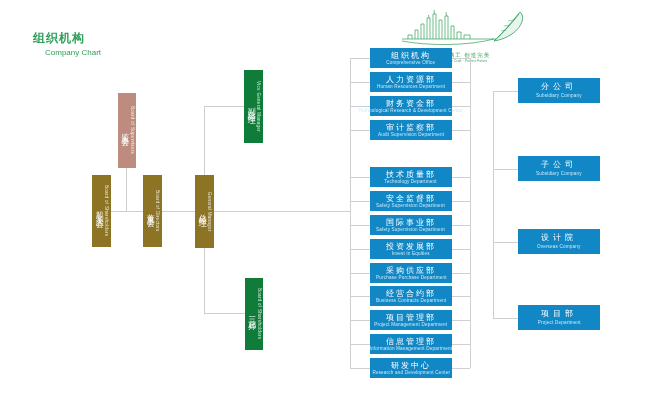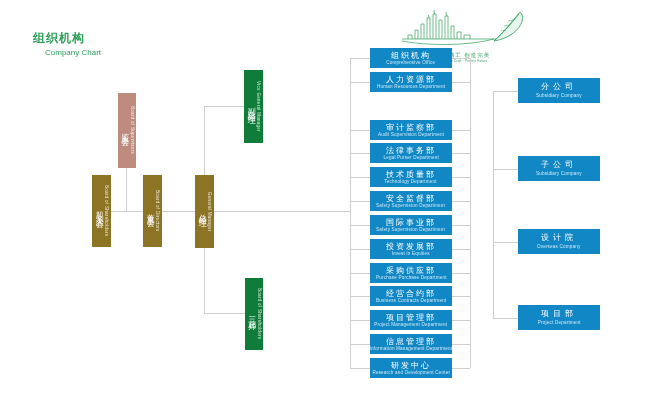--- a/index.html
+++ b/index.html
@@ -134,28 +134,28 @@
   </div>
 
   <div class="dept" style="top:48px;">
     <div class="cn">组织机构</div>
     <div class="en">Comprehensive Office</div>
   </div>
   <div class="dept" style="top:72px;">
     <div class="cn">人力资源部</div>
     <div class="en">Human Resources Department</div>
   </div>
+  <div class="dept" style="top:96px;">
+    <div class="cn">财务资金部</div>
+    <div class="en">Technological Research &amp; Development Center</div>
+  </div>
   <div class="dept" style="top:120px;">
     <div class="cn">审计监察部</div>
     <div class="en">Audit Supervision Department</div>
   </div>
-  <div class="dept" style="top:143px;">
-    <div class="cn">法律事务部</div>
-    <div class="en">Legal Purser Department</div>
-  </div>
   <div class="dept" style="top:167px;">
     <div class="cn">技术质量部</div>
     <div class="en">Technology Department</div>
   </div>
   <div class="dept" style="top:191px;">
     <div class="cn">安全监督部</div>
     <div class="en">Safety Supervision Department</div>
   </div>
   <div class="dept" style="top:215px;">
     <div class="cn">国际事业部</div>

